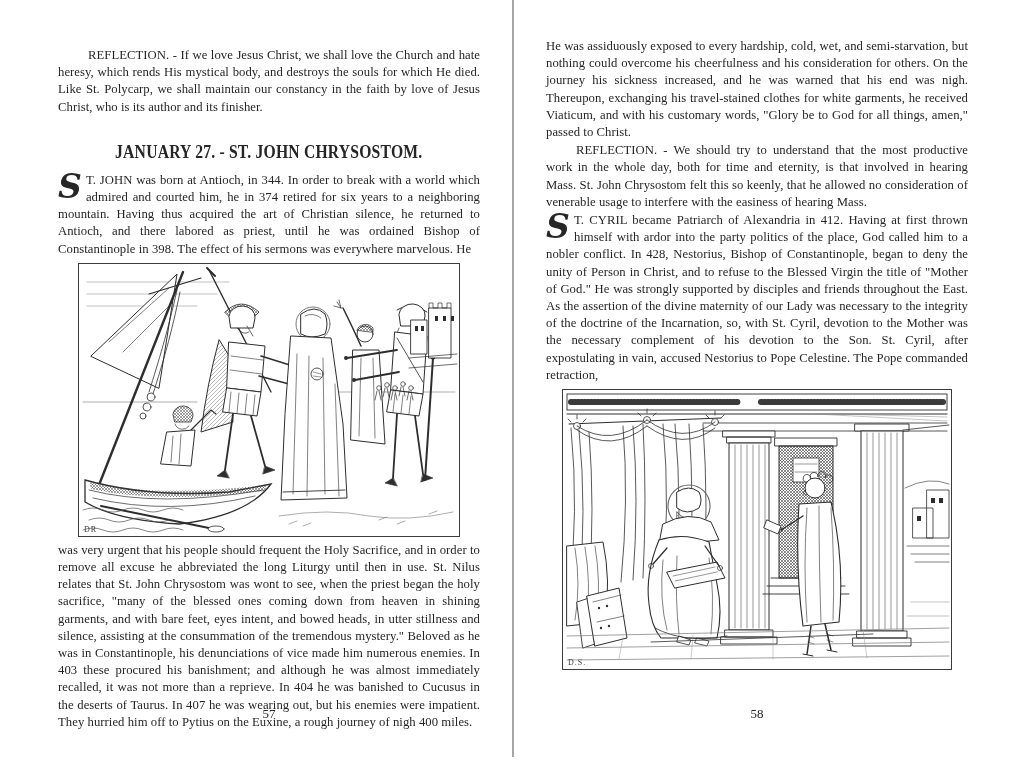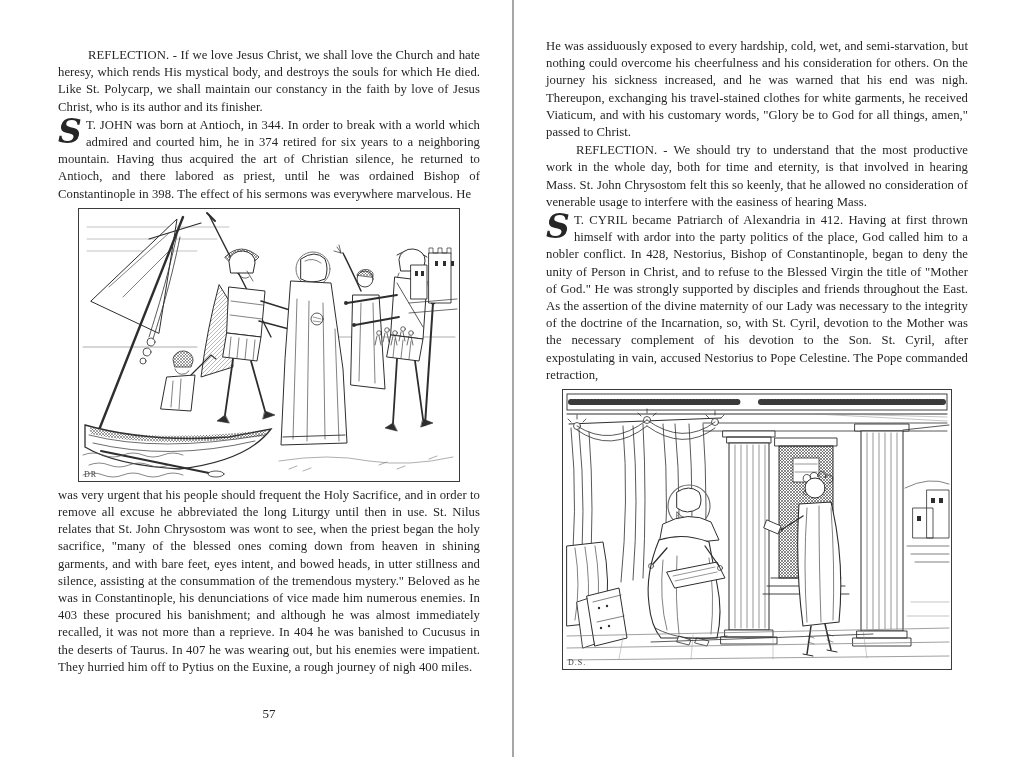--- a/index.html
+++ b/index.html
@@ -27,20 +27,21 @@
 </style>
 </head>
 <body>
 
 <div class="spread">
 
   <div class="page page-left">
 
     <p class="para indent">REFLECTION. - If we love Jesus Christ, we shall love the Church and hate heresy, which rends His mystical body, and destroys the souls for which He died.  Like St. Polycarp, we shall maintain our constancy in the faith by love of Jesus Christ, who is its author and its finisher.</p>
 
+    <h2 class="heading"><span>JANUARY 27. - ST. JOHN CHRYSOSTOM.</span></h2>
 
     <p class="para"><span class="dropcap">S</span><span>T. JOHN was born at Antioch, in 344.  In order to break with a world which admired and courted him, he in 374 retired for six years to a neighboring mountain.  Having thus acquired the art of Christian silence, he returned to Antioch, and there labored as priest, until he was ordained Bishop of Constantinople in 398.  The effect of his sermons was everywhere marvelous.  He</span></p>
 
     <div class="figure fig-left">
       <svg viewBox="0 0 380 272" xmlns="http://www.w3.org/2000/svg">
         <defs>
           <pattern id="lh" patternUnits="userSpaceOnUse" width="4" height="4">
             <path d="M0 4 L4 0" stroke="#777" stroke-width="0.5"></path>
           </pattern>
           <pattern id="ld" patternUnits="userSpaceOnUse" width="3" height="3">
@@ -262,14 +263,15 @@
           <path d="M4 246 L386 238 M4 258 L386 252 M4 270 L386 266" stroke="#777" stroke-width="0.7"></path>
           <path d="M60 247 l-4 22 M130 245 l-2 24 M210 243 l0 26 M300 240 l4 28" stroke="#999" stroke-width="0.5"></path>
           <path d="M88 252 L310 244" stroke-width="0.8"></path>
         </g>
       </svg>
       <span class="sig">D.S.</span>
     </div>
   </div>
 
   <div class="pagenum pn-left">57</div>
+  <div class="pagenum pn-right">58</div>
   <div class="divider"></div>
 </div>
 
 </body></html>

